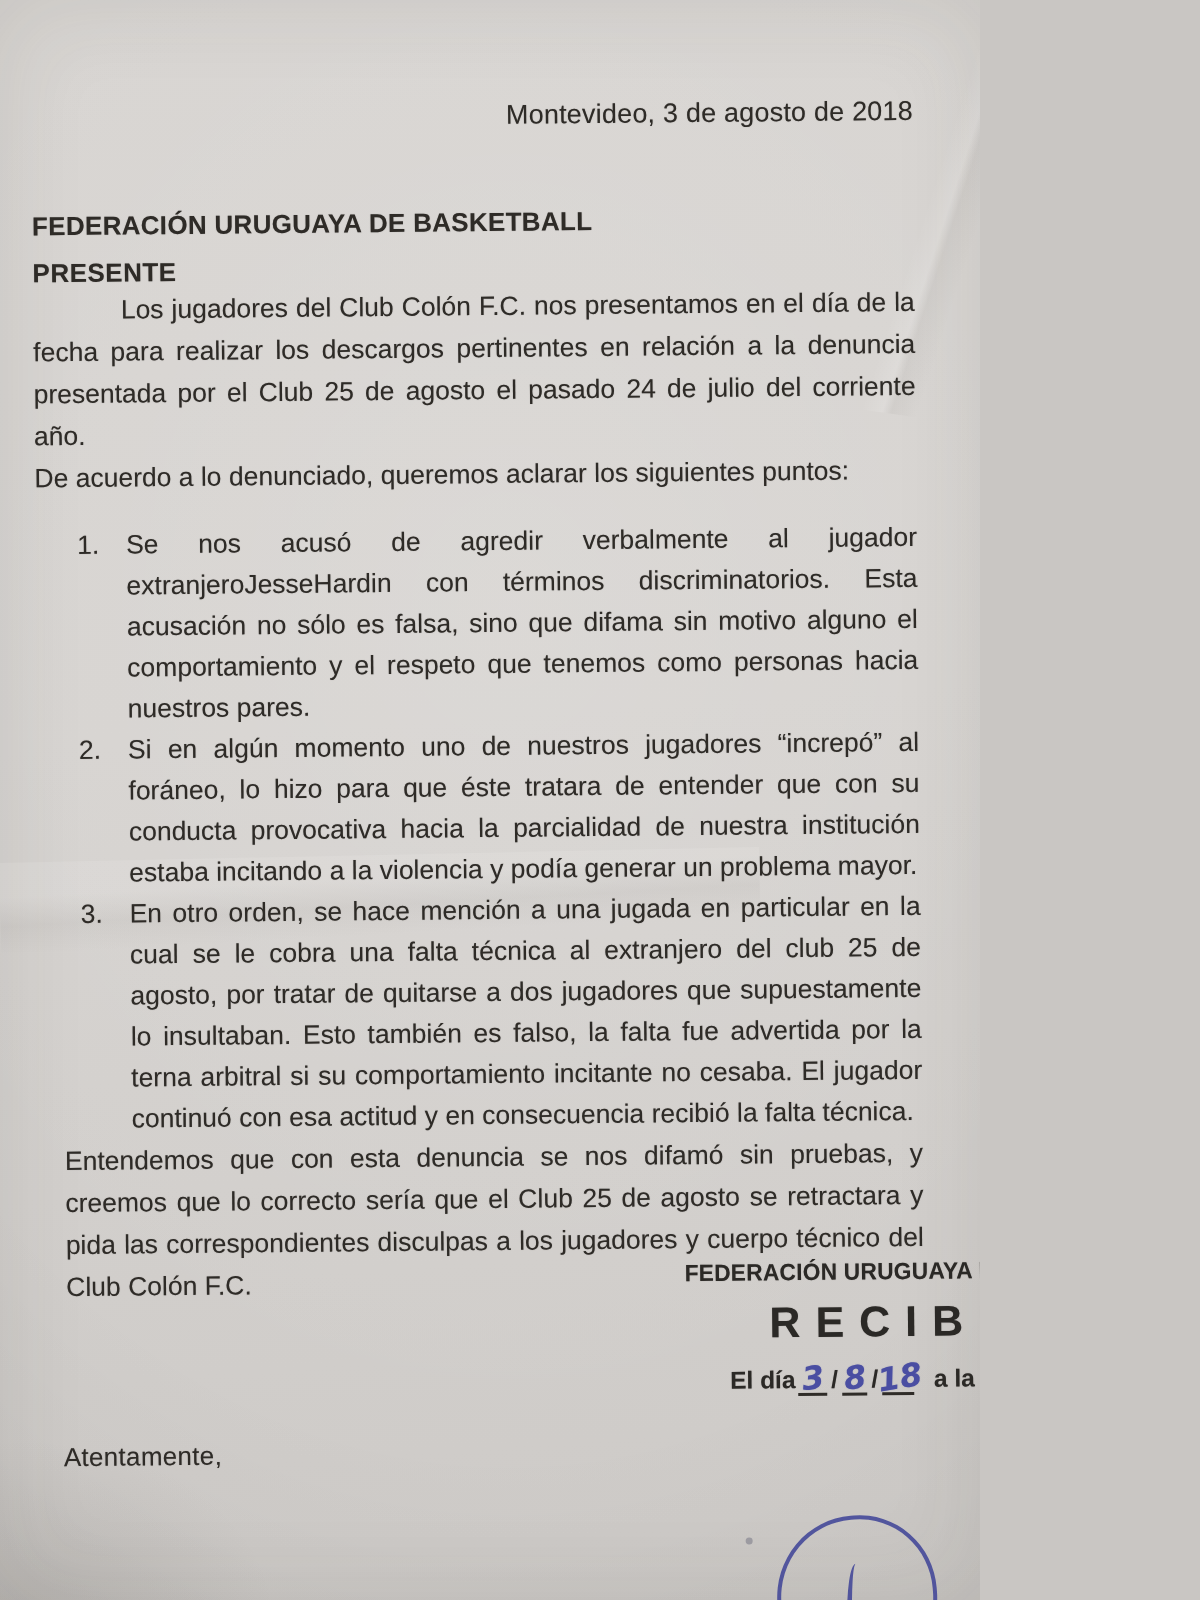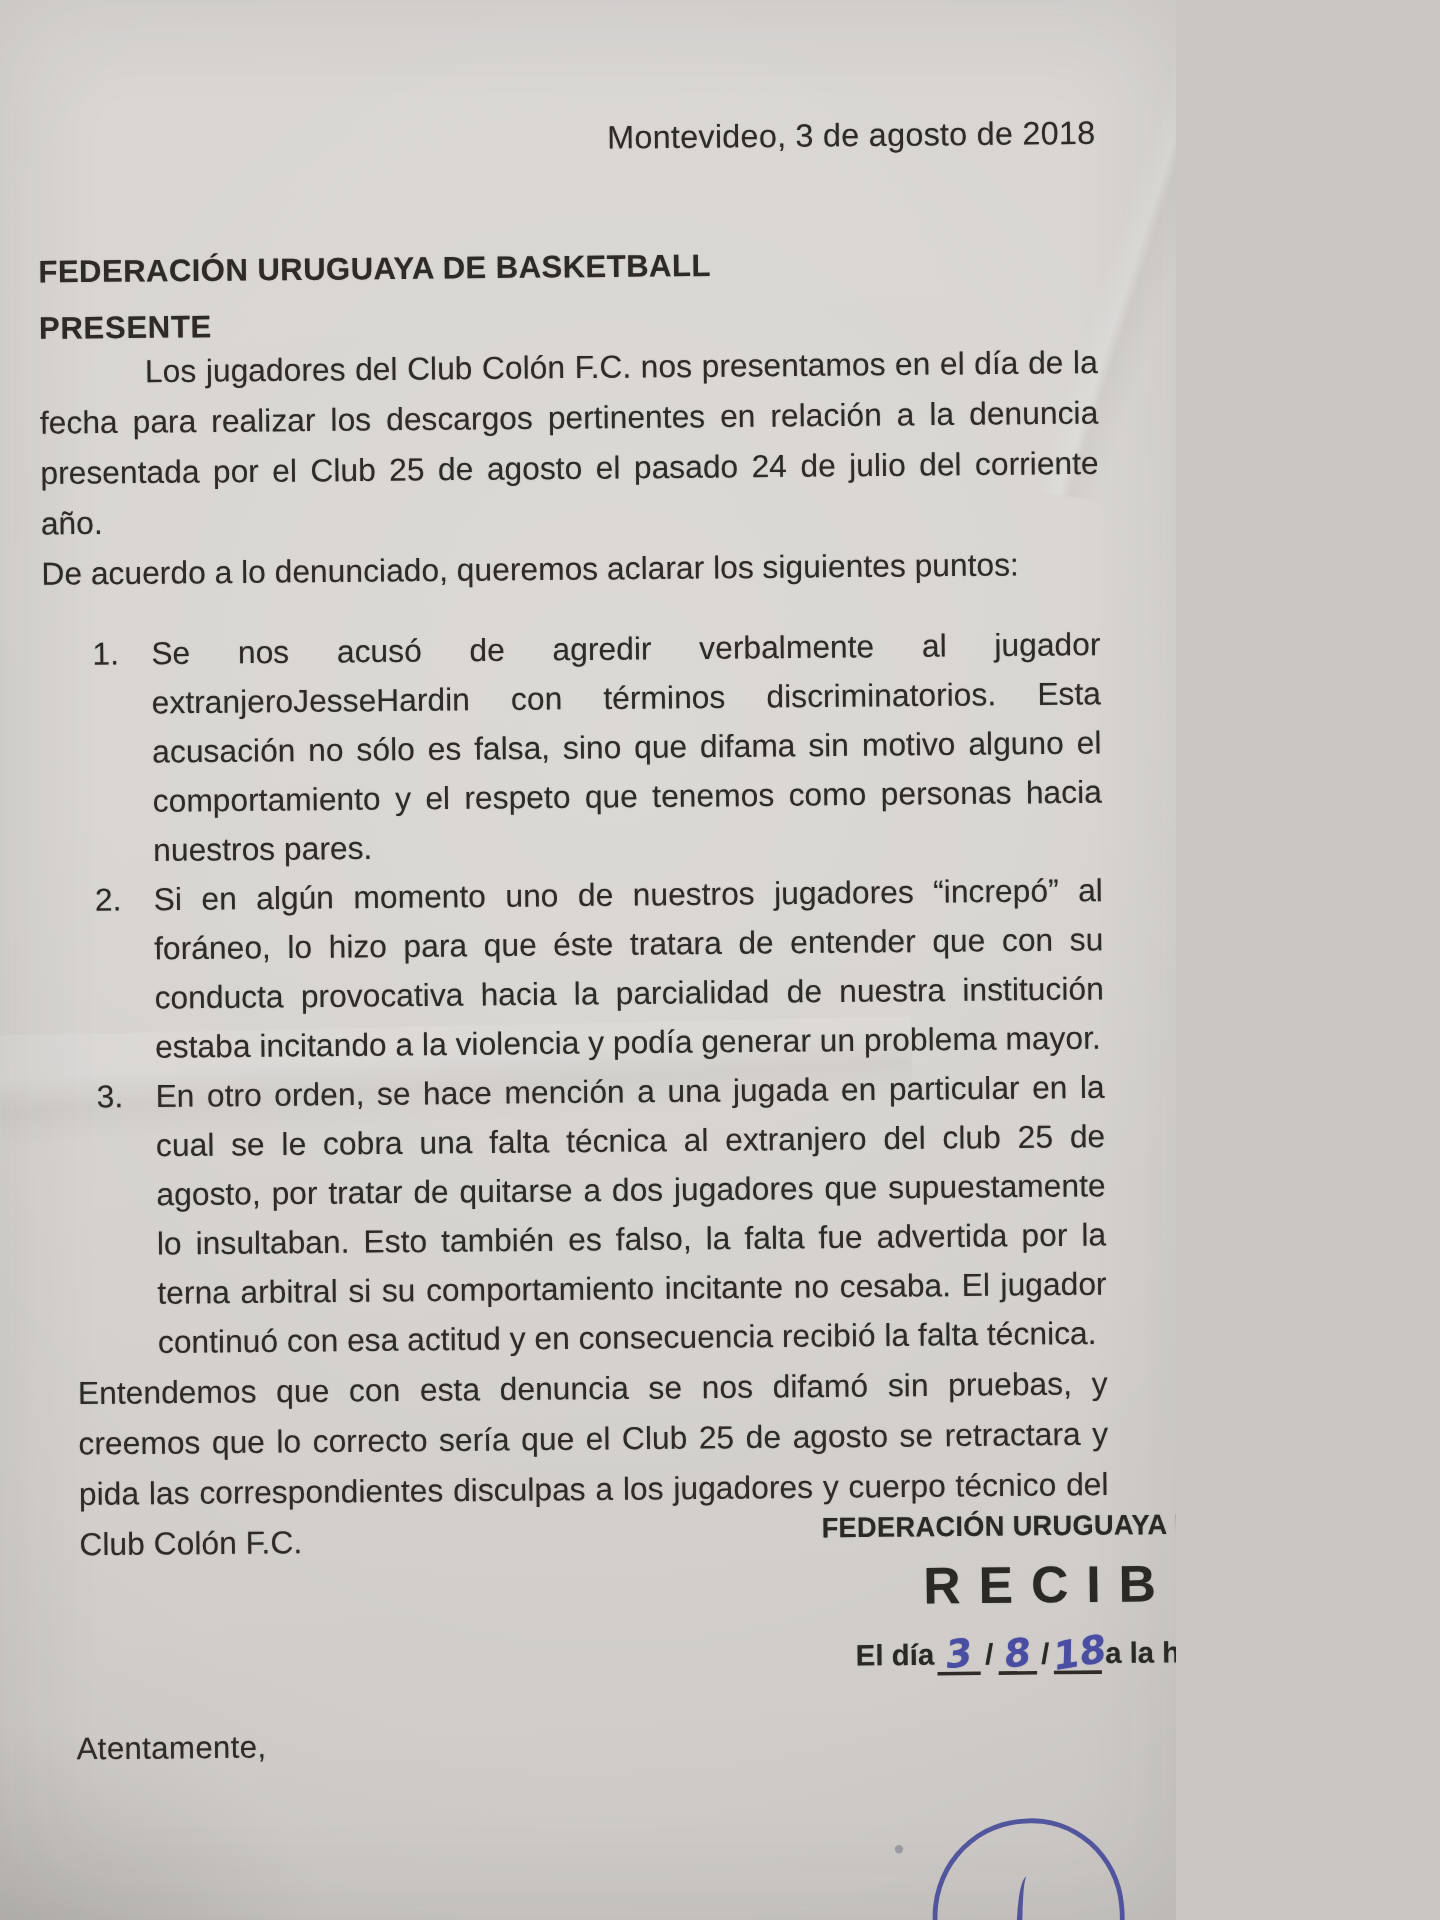--- a/index.html
+++ b/index.html
@@ -69,21 +69,21 @@
   }
   .stamp-recibido{
     margin-top:12px;font-size:43px;font-weight:700;letter-spacing:15px;
     text-indent:10px;white-space:nowrap;
   }
   .stamp-dateline{
     margin-top:10px;margin-left:38px;
     display:flex;align-items:flex-end;justify-content:flex-start;
     font-size:24.5px;font-weight:700;white-space:nowrap;
   }
-  .stamp-label{padding-bottom:2px;}
+  .stamp-label{padding-bottom:2px;margin-left:17px;}
   .blank{
     position:relative;display:inline-block;height:34px;
     border-bottom:3.5px solid #2f2c28;margin:0 3px;
   }
   .blank-day{width:56px;}
   .blank-month{width:50px;}
   .blank-year{width:62px;}
   .blank-hour{width:52px;margin-left:8px;}
   .blank-min{width:52px;}
   .sep{padding:0 1px 2px 1px;font-weight:700;}

